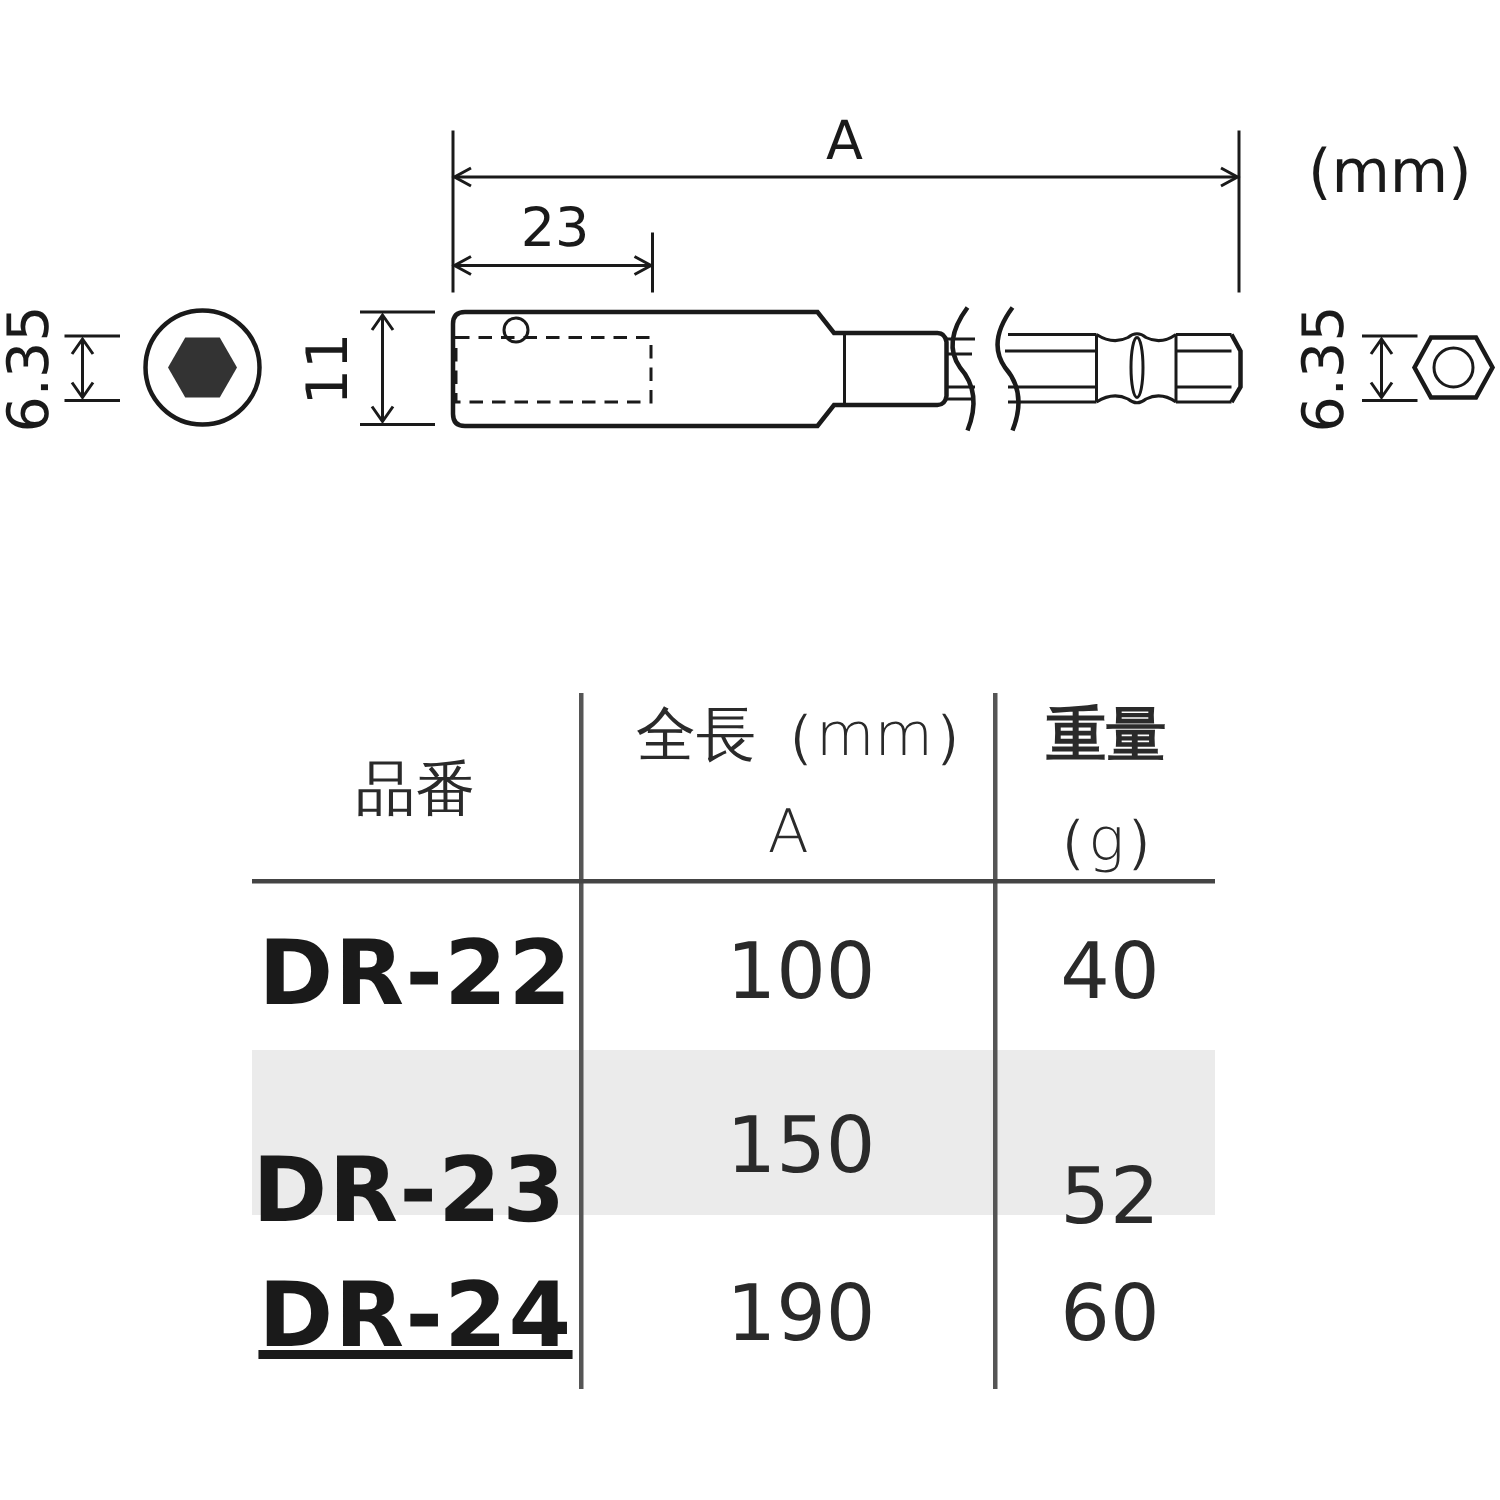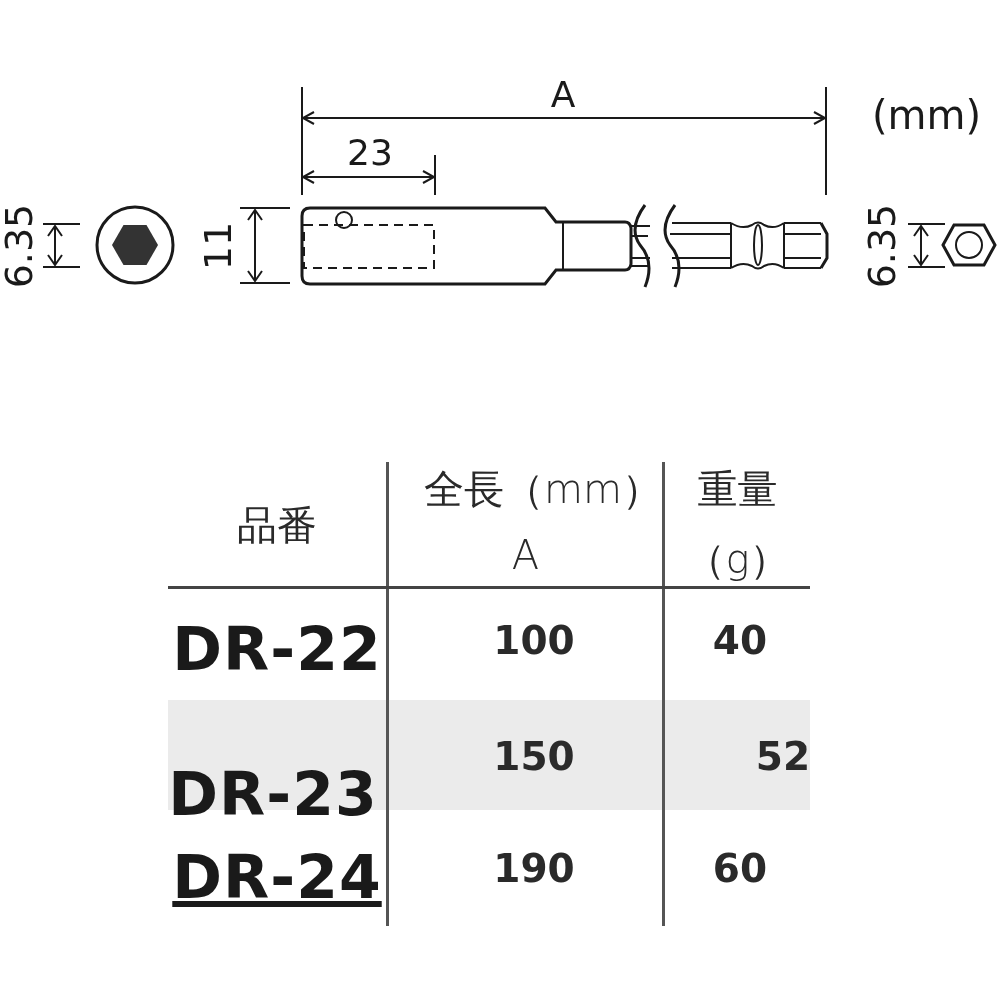--- a/index.html
+++ b/index.html
@@ -5,21 +5,21 @@
   html, body { margin:0; padding:0; background:#ffffff; }
   body { width:1000px; height:1000px; position:relative; overflow:hidden;
          font-family:"DejaVu Sans", sans-serif; color:#1a1a1a; }
   #drawing { position:absolute; left:0; top:0; width:1000px; height:320px; }
   .lbl { position:absolute; font-family:"DejaVu Sans", sans-serif; color:#1a1a1a; font-weight:400; }
   .rot { transform-origin:center center; transform:rotate(-90deg); white-space:nowrap; }
   #spec-table { position:absolute; left:0; top:0; width:1000px; height:980px; pointer-events:none; }
   .cell { position:absolute; text-align:center; white-space:nowrap; }
   .hdr { color:#2a2a2a; font-size:40px; font-weight:300; }
   .model { font-weight:700; font-size:60px; color:#1a1a1a; letter-spacing:1px; }
-  .num { font-size:39px; font-weight:700; color:#2a2a2a; }
+  .num { font-size:52px; font-weight:400; color:#2a2a2a; }
   .stripe { position:absolute; left:168px; top:700px; width:642px; height:110px; background:#ebebeb; }
   .vline { position:absolute; width:3px; background:#555; }
   .hline { position:absolute; height:3px; background:#444; }
 </style>
 </head>
 <body>
 
 <div id="drawing">
   <svg width="1000" height="320" viewBox="0 0 1000 320" xmlns="http://www.w3.org/2000/svg">
     <g stroke="#1a1a1a" fill="none" stroke-width="2">
@@ -116,27 +116,27 @@
 <div id="spec-table">
   <div class="stripe"></div>
 
   <div class="vline" style="left:386px; top:462px; height:464px;"></div>
   <div class="vline" style="left:662px; top:462px; height:464px;"></div>
   <div class="hline" style="left:168px; top:586px; width:642px;"></div>
 
   <div class="cell hdr" style="left:168px; top:498px; width:218px;">品番</div>
   <div class="cell hdr" style="left:389px; top:462px; width:273px;text-align:right;">全長（mm）</div>
   <div class="cell hdr" style="left:389px; top:532px; width:273px;">A</div>
-  <div class="cell hdr" style="left:665px; top:462px; width:145px;">重量</div>
+  <div class="cell hdr" style="left:665px; top:462px; width:145px;font-weight:bold;">重量</div>
   <div class="cell hdr" style="left:665px; top:532px; width:145px;">（g）</div>
 
   <div class="cell model" style="left:168px; top:614px; width:218px;">DR-22</div>
   <div class="cell num" style="left:389px; top:618px; width:290px;">100</div>
   <div class="cell num" style="left:665px; top:618px; width:150px;">40</div>
 
   <div class="cell model" style="left:164px; top:729px; width:218px;margin-top:30px;">DR-23</div>
   <div class="cell num" style="left:389px; top:734px; width:290px;">150</div>
-  <div class="cell num" style="left:665px; top:734px; width:150px;margin-left:43px;">52</div>
+  <div class="cell num" style="left:665px; top:768px; width:150px;">52</div>
 
   <div class="cell model" style="left:168px; top:842px; width:218px;text-decoration:underline;">DR-24</div>
   <div class="cell num" style="left:389px; top:846px; width:290px;">190</div>
   <div class="cell num" style="left:665px; top:846px; width:150px;">60</div>
 </div>
 
 </body></html>

